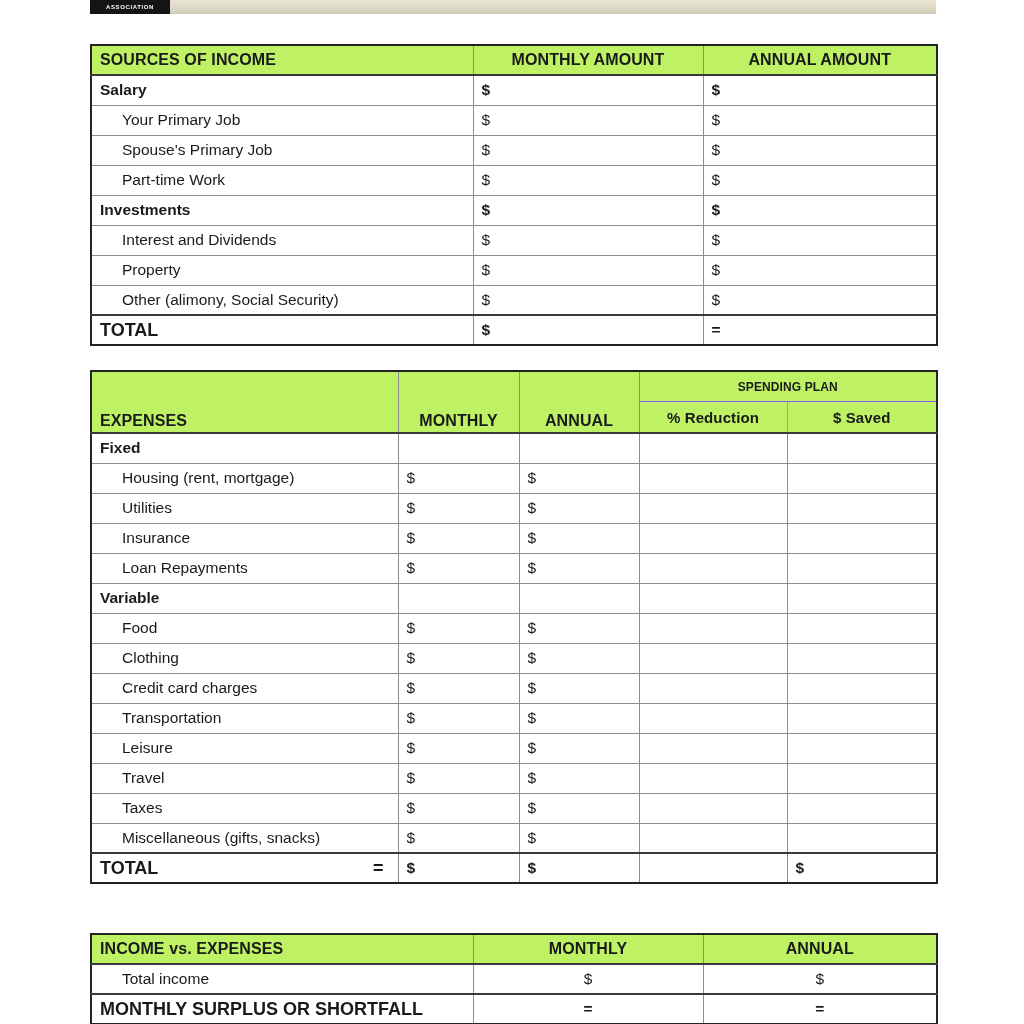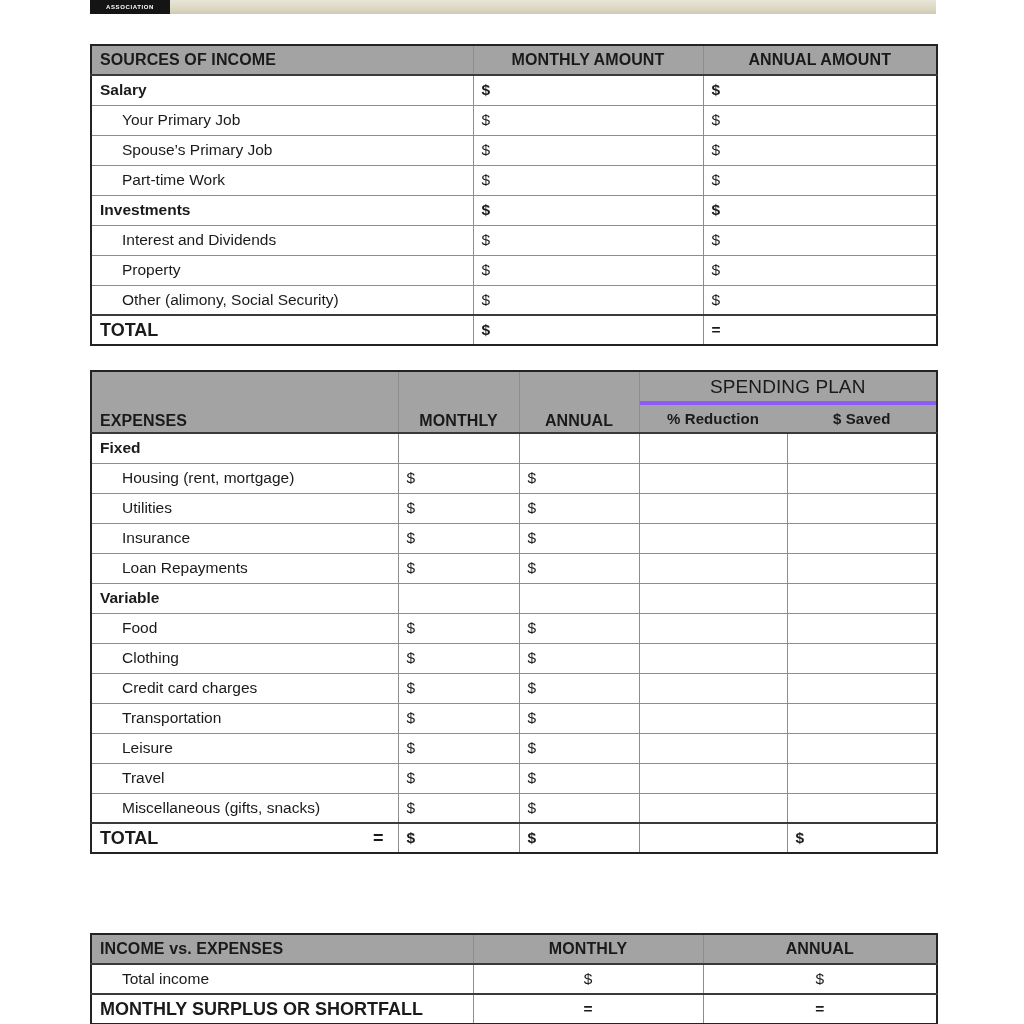--- a/index.html
+++ b/index.html
@@ -60,21 +60,21 @@
     text-align: left;
     vertical-align: middle;
     height: 30px;
     box-sizing: border-box;
     background: #ffffff;
     color: #1a1a1a;
     white-space: nowrap;
     overflow: hidden;
   }
   .sheet .hdr {
-    background: #a3a3a3;
+    background: #bef264;
     font-weight: bold;
     font-size: 16px;
     letter-spacing: 0.1px;
   }
   .sheet .hdr-center { text-align: center; }
   .sheet .sect {
     font-weight: bold;
     font-size: 15.5px;
   }
   .sheet .indent { padding-left: 30px; }
@@ -108,23 +108,23 @@
   #expenses-table .span-inner {
     display: flex;
     flex-direction: column;
     height: 60px;
   }
   #expenses-table .span-top {
     height: 29px;
     display: flex;
     align-items: center;
     justify-content: center;
-    border-bottom: 4px solid #8b5cf6;
-    font-weight: normal;
-    font-size: 19px;
+    border-bottom: 1px solid #8b5cf6;
+    font-weight: bold;
+    font-size: 12px;
   }
   #expenses-table .span-bottom {
     flex: 1;
     display: flex;
   }
   #expenses-table .span-bottom > div {
     display: flex;
     align-items: center;
     justify-content: center;
     font-weight: bold;
@@ -316,20 +316,27 @@
         <td class="money"></td>
       </tr>
       <tr>
         <td class="indent">Travel</td>
         <td class="money">$</td>
         <td class="money">$</td>
         <td class="money"></td>
         <td class="money"></td>
       </tr>
       <tr>
+        <td class="indent">Taxes</td>
+        <td class="money">$</td>
+        <td class="money">$</td>
+        <td class="money"></td>
+        <td class="money"></td>
+      </tr>
+      <tr>
         <td class="indent">Miscellaneous (gifts, snacks)</td>
         <td class="money">$</td>
         <td class="money">$</td>
         <td class="money"></td>
         <td class="money"></td>
       </tr>
       <tr class="total-row">
         <td class="total" style="padding: 0px 8px;">
           <div style="display: flex; justify-content: space-between; align-items: center;">
             <span>TOTAL</span>

